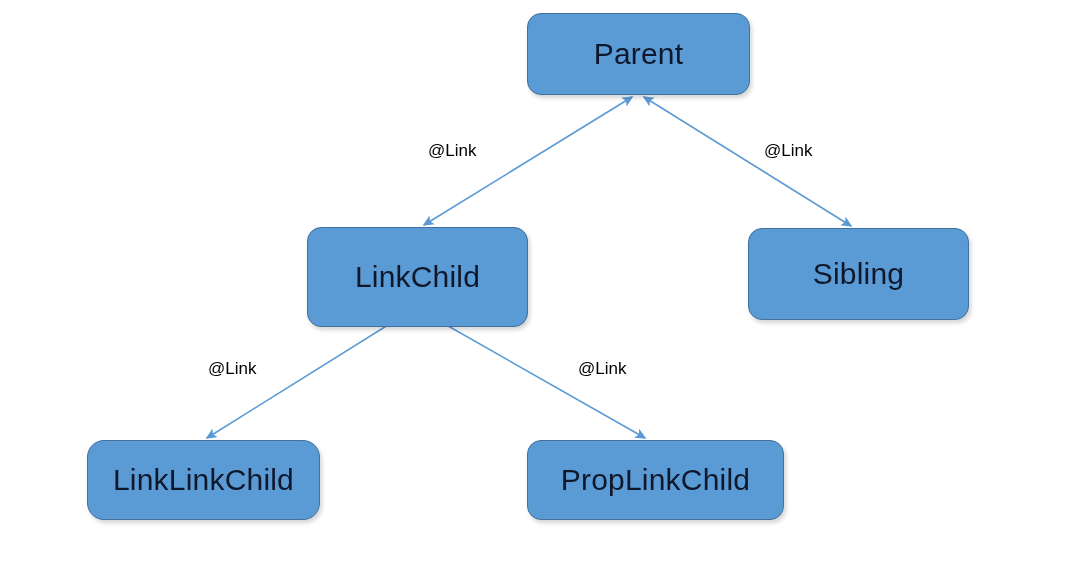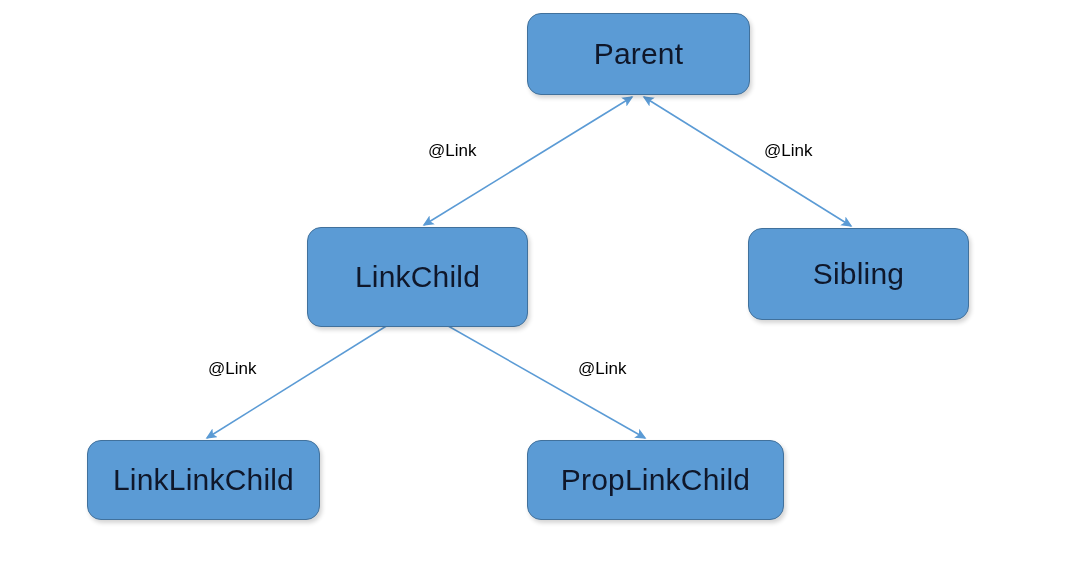--- a/index.html
+++ b/index.html
@@ -79,21 +79,21 @@
   <div id="nodes-layer">
       <div class="node" style="left: 527px; top: 13px; width: 223px; height: 82px;">
         <span class="node-label">Parent</span>
       </div>
       <div class="node" style="left: 307px; top: 227px; width: 221px; height: 100px;">
         <span class="node-label">LinkChild</span>
       </div>
       <div class="node" style="left: 748px; top: 228px; width: 221px; height: 92px;">
         <span class="node-label">Sibling</span>
       </div>
-      <div class="node" style="left: 87px; top: 440px; width: 233px; height: 80px;">
+      <div class="node" style="left: 87px; top: 440px; width: 233px; height: 80px; border-radius: 17px;">
         <span class="node-label">LinkLinkChild</span>
       </div>
       <div class="node" style="left: 527px; top: 440px; width: 257px; height: 80px;">
         <span class="node-label">PropLinkChild</span>
       </div>
     </div>
   <div id="labels-layer">
       <div class="edge-label" style="left: 428px; top: 142px;">@Link</div>
       <div class="edge-label" style="left: 764px; top: 142px;">@Link</div>
       <div class="edge-label" style="left: 208px; top: 360px;">@Link</div>

